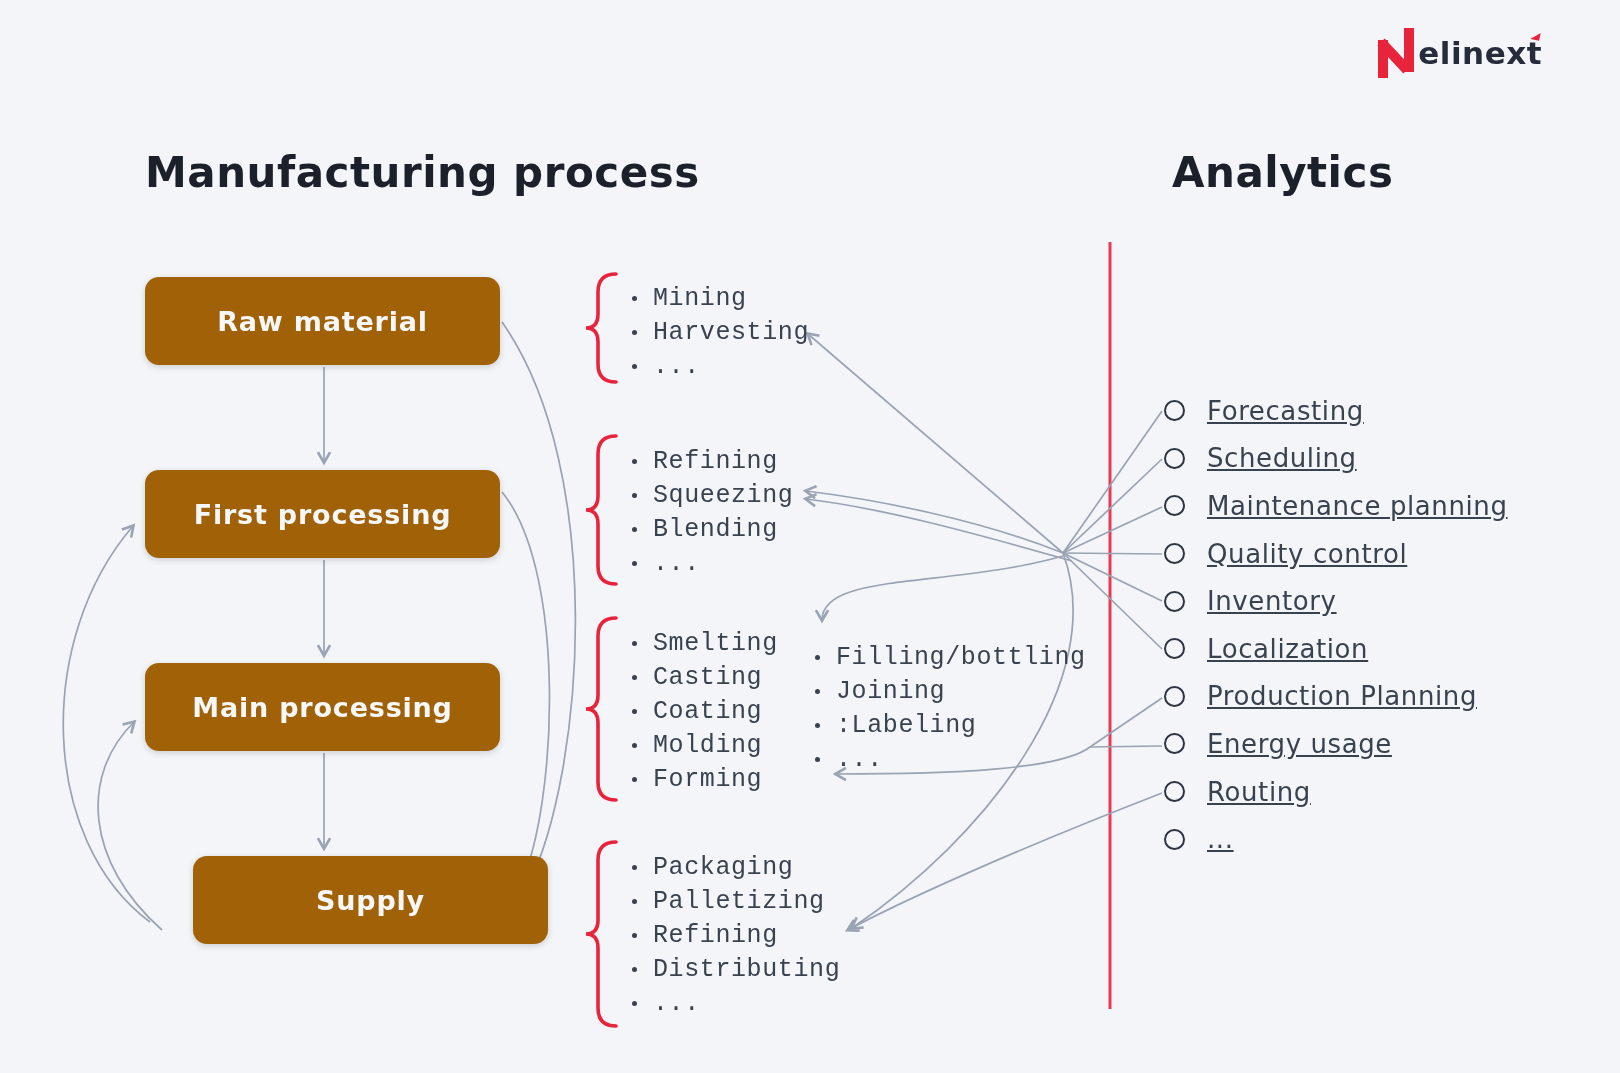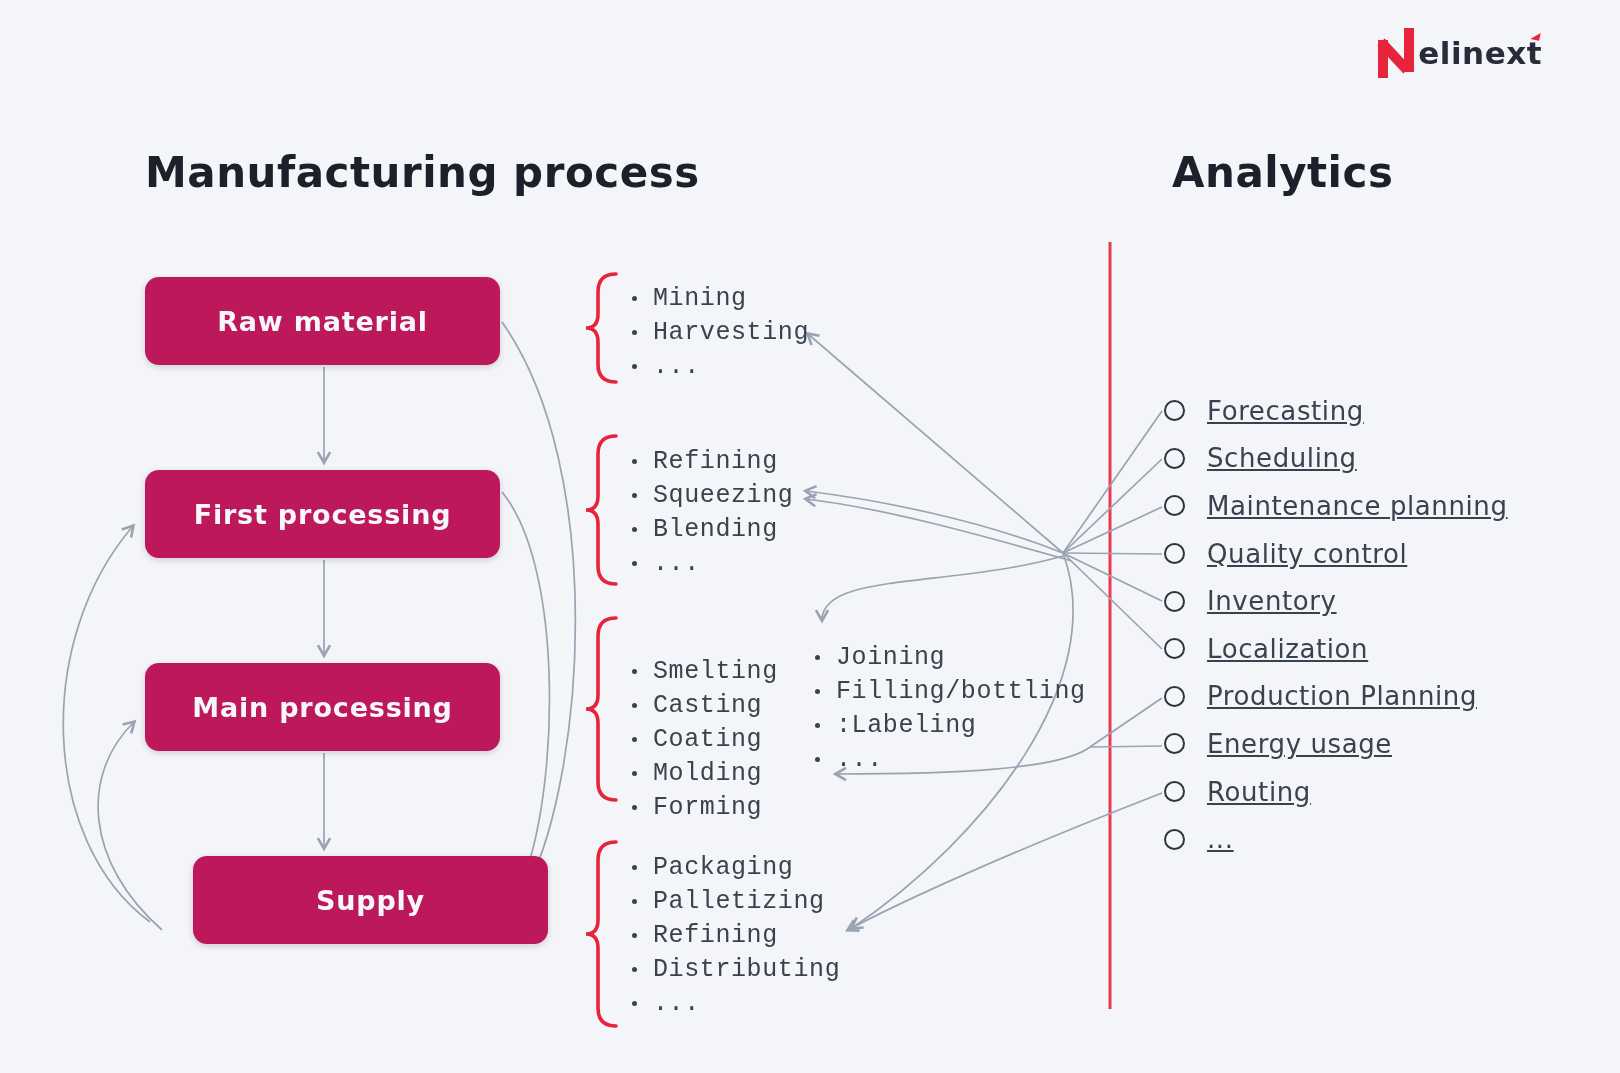--- a/index.html
+++ b/index.html
@@ -26,42 +26,42 @@
   .logo .word{position:relative;font-size:31px;font-weight:700;color:#262c3a;letter-spacing:0.5px;}
   .logo .flag{
     position:absolute;right:-2px;top:-4px;width:0;height:0;
     border-left:9px solid transparent;border-bottom:8px solid #e8243d;
     transform:rotate(12deg);
   }
 
   
   .pbox{
     position:absolute;left:145px;width:355px;height:88px;
-    background:#be185d;border-radius:14px;
+    background:#a16207;border-radius:14px;
     display:flex;align-items:center;justify-content:center;
     color:#f5f7f9;font-size:27px;font-weight:700;letter-spacing:0.8px;
     box-shadow:0 2px 6px rgba(30,36,50,.18);
   }
   .pbox.b0{top:277px;} .pbox.b1{top:470px;} .pbox.b2{top:663px;} .pbox.b3{top:856px;margin-left:48px;}
 
   
   ul.blist{
     position:absolute;list-style:none;margin:0;padding:0;font-family:Liberation Mono, monospace;
   }
   ul.blist li{
     height:34px;display:flex;align-items:center;
     color:#39424f;font-size:25px;letter-spacing:0.6px;white-space:nowrap;
   }
   ul.blist .dot{
     width:5px;height:5px;border-radius:50%;background:#39424f;
     margin:0 16px 0 10px;flex:0 0 auto;
   }
   ul.g1{left:622px;top:281px;}
   ul.g2{left:622px;top:444px;}
-  ul.g3{left:622px;top:654px;}
+  ul.g3{left:622px;top:626px;}
   ul.g4{left:805px;top:640px;}
   ul.g5{left:622px;top:850px;}
 
   
   ul.analytics-list{
     position:absolute;left:1150px;top:387px;list-style:none;margin:0;padding:0;
   }
   ul.analytics-list li{
     height:47.6px;display:flex;align-items:center;
     color:#39424f;font-size:26px;letter-spacing:0.6px;white-space:nowrap;text-decoration:underline;
@@ -191,28 +191,28 @@
         <span>Molding</span>
       </li>
       <li>
         <span class="dot"></span>
         <span>Forming</span>
       </li>
     </ul>
   <ul class="blist g4">
       <li>
         <span class="dot"></span>
+        <span>Filling/bottling</span>
+      </li>
+      <li>
+        <span class="dot"></span>
         <span>Joining</span>
       </li>
       <li>
         <span class="dot"></span>
-        <span>Filling/bottling</span>
-      </li>
-      <li>
-        <span class="dot"></span>
         <span>:Labeling</span>
       </li>
       <li>
         <span class="dot"></span>
         <span>...</span>
       </li>
     </ul>
   <ul class="blist g5">
       <li>
         <span class="dot"></span>

